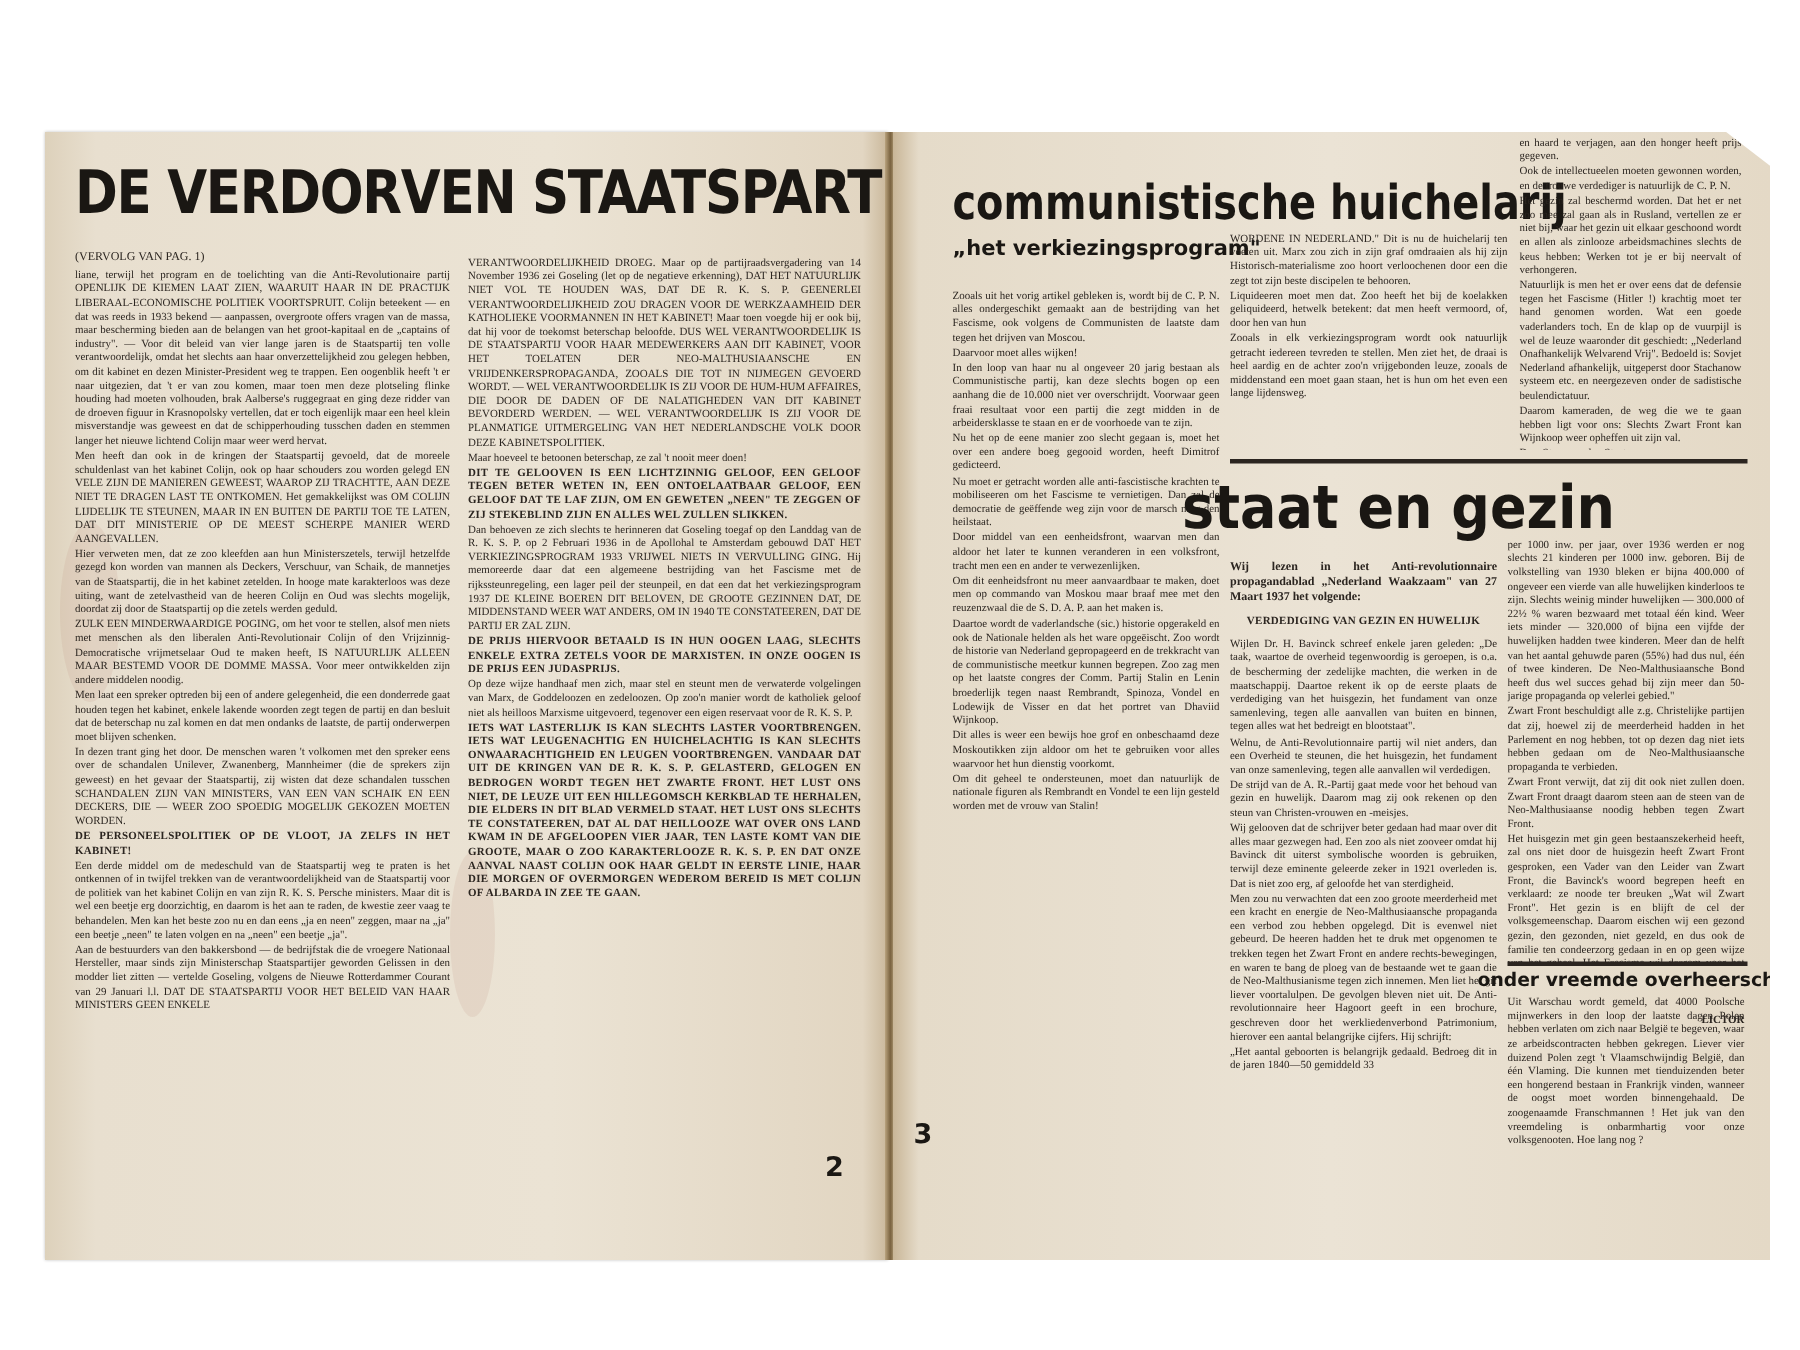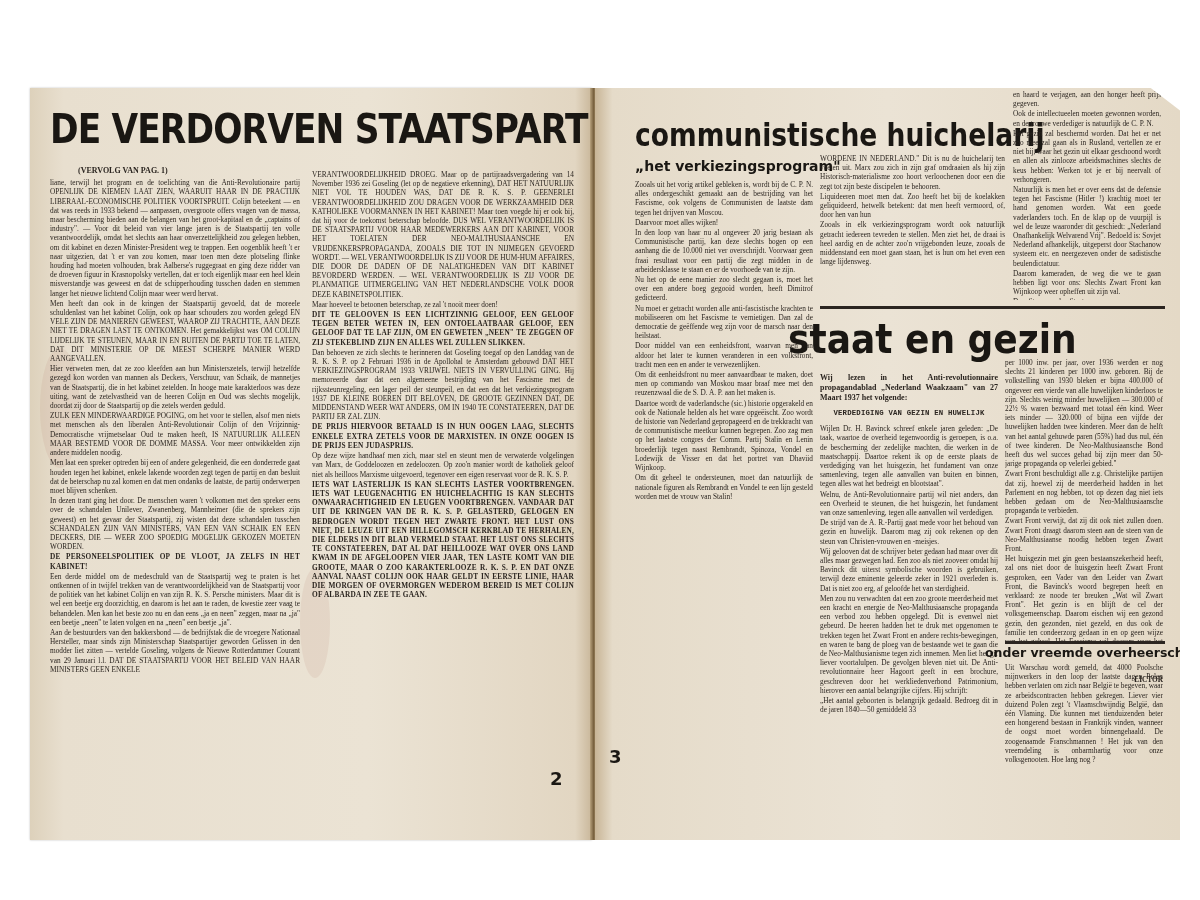--- a/index.html
+++ b/index.html
@@ -6,21 +6,21 @@
   body{width:1200px;height:900px;position:relative;overflow:hidden;font-family:"Liberation Serif",serif;}
   .spread{position:absolute;left:30px;top:88px;width:1150px;height:752px;}
   .page{position:absolute;top:0;height:100%;background:#e6dccb;box-shadow:0 0 2px rgba(0,0,0,.25);overflow:hidden;}
   .page.left{left:0;width:562px;background:linear-gradient(90deg,#ddd1bb 0%,#e8dfcf 6%,#ebe3d4 60%,#e2d6c2 97%,#c9b79a 100%);}
   .page.right{left:565px;width:585px;background:linear-gradient(90deg,#c8b596 0%,#e5dbc9 3%,#ebe3d5 50%,#e4d9c6 100%);clip-path:polygon(0 0,95% 0,100% 3%,100% 100%,0 100%);}
   .seam{position:absolute;left:560px;top:0;width:7px;height:100%;background:linear-gradient(90deg,#b9a37e,#7a6340,#b29b74);}
   .headline-main{position:absolute;left:20px;top:18px;font-family:"DejaVu Sans",sans-serif;font-weight:bold;font-size:40px;letter-spacing:-1px;color:#1a1713;transform:scaleX(0.86);transform-origin:left;white-space:nowrap;}
   .col{position:absolute;font-size:7.3px;line-height:9.2px;color:#2b2520;text-align:justify;overflow:hidden;}
   .col p{margin:0 0 1px 0;}
   .caps{text-transform:uppercase;font-weight:bold;letter-spacing:.2px;}
-  .kicker{font-weight:bold;font-size:8px;margin-bottom:3px;margin-left:28px;}
+  .kicker{font-weight:normal;font-size:8px;margin-bottom:3px;}
   .pagenum{position:absolute;font-family:"DejaVu Sans",sans-serif;font-weight:bold;font-size:18px;color:#1a1713;}
   .h-comm{position:absolute;left:40px;top:28px;font-family:"DejaVu Sans",sans-serif;font-weight:bold;font-size:32px;color:#1a1713;transform:scaleX(.83);transform-origin:left;white-space:nowrap;}
   .h-sub{position:absolute;left:40px;top:70px;font-family:"DejaVu Sans",sans-serif;font-weight:bold;font-size:14px;color:#1a1713;white-space:nowrap;}
   .h-staat{position:absolute;left:193px;top:228px;font-family:"DejaVu Sans",sans-serif;font-weight:bold;font-size:40px;color:#1a1713;transform:scaleX(.9);transform-origin:left;white-space:nowrap;}
   .h-vreemde{position:absolute;left:390px;top:557px;font-family:"DejaVu Sans",sans-serif;font-weight:bold;font-size:12.5px;color:#1a1713;white-space:nowrap;}
   .rule{position:absolute;height:3px;background:#2b2520;}
   .sign{text-align:right;font-weight:bold;}
   .center{text-align:center;}
   .stain{position:absolute;border-radius:50%;background:rgba(180,120,110,.12);}
 </style>
@@ -59,29 +59,30 @@
 
     <div class="pagenum" style="left:520px;top:680px;">2</div>
   </div>
 
   <div class="seam"></div>
 
   <div class="page right">
     <div class="h-comm">communistische huichelarij</div>
     <div class="h-sub">„het verkiezingsprogram"</div>
 
-    <div class="col" style="left:40px;top:92px;width:178px;height:600px;">
+    <div class="col" style="left:40px;top:104px;width:178px;height:600px;">
       <p>Zooals uit het vorig artikel gebleken is, wordt bij de C. P. N. alles ondergeschikt gemaakt aan de bestrijding van het Fascisme, ook volgens de Communisten de laatste dam tegen het drijven van Moscou.</p>
       <p>Daarvoor moet alles wijken!</p>
       <p>In den loop van haar nu al ongeveer 20 jarig bestaan als Communistische partij, kan deze slechts bogen op een aanhang die de 10.000 niet ver overschrijdt. Voorwaar geen fraai resultaat voor een partij die zegt midden in de arbeidersklasse te staan en er de voorhoede van te zijn.</p>
       <p>Nu het op de eene manier zoo slecht gegaan is, moet het over een andere boeg gegooid worden, heeft Dimitrof gedicteerd.</p>
       <p>Nu moet er getracht worden alle anti-fascistische krachten te mobiliseeren om het Fascisme te vernietigen. Dan zal de democratie de geëffende weg zijn voor de marsch naar den heilstaat.</p>
       <p>Door middel van een eenheidsfront, waarvan men dan aldoor het later te kunnen veranderen in een volksfront, tracht men een en ander te verwezenlijken.</p>
       <p>Om dit eenheidsfront nu meer aanvaardbaar te maken, doet men op commando van Moskou maar braaf mee met den reuzenzwaal die de S. D. A. P. aan het maken is.</p>
       <p>Daartoe wordt de vaderlandsche (sic.) historie opgerakeld en ook de Nationale helden als het ware opgeëischt. Zoo wordt de historie van Nederland gepropageerd en de trekkracht van de communistische meetkur kunnen begrepen. Zoo zag men op het laatste congres der Comm. Partij Stalin en Lenin broederlijk tegen naast Rembrandt, Spinoza, Vondel en Lodewijk de Visser en dat het portret van Dhaviid Wijnkoop.</p>
+      <p>Dit alles is weer een bewijs hoe grof en onbeschaamd deze Moskoutikken zijn aldoor om het te gebruiken voor alles waarvoor het hun dienstig voorkomt.</p>
       <p>Om dit geheel te ondersteunen, moet dan natuurlijk de nationale figuren als Rembrandt en Vondel te een lijn gesteld worden met de vrouw van Stalin!</p>
     </div>
 
     <div class="col" style="left:225px;top:66px;width:185px;height:150px;">
       <p>WORDENE IN NEDERLAND." Dit is nu de huichelarij ten voeten uit. Marx zou zich in zijn graf omdraaien als hij zijn Historisch-materialisme zoo hoort verloochenen door een die zegt tot zijn beste discipelen te behooren.</p>
       <p>Liquideeren moet men dat. Zoo heeft het bij de koelakken geliquideerd, hetwelk betekent: dat men heeft vermoord, of, door hen van hun</p>
       <p>Zooals in elk verkiezingsprogram wordt ook natuurlijk getracht iedereen tevreden te stellen. Men ziet het, de draai is heel aardig en de achter zoo'n vrijgebonden leuze, zooals de middenstand een moet gaan staan, het is hun om het even een lange lijdensweg.</p>
     </div>
 
     <div class="col" style="left:418px;top:2px;width:148px;height:210px;">
@@ -93,21 +94,21 @@
       <p>Dus, Storm op den Staat.</p>
 
     </div>
 
     <div class="rule" style="left:225px;top:218px;width:345px;"></div>
 
     <div class="h-staat">staat en gezin</div>
 
     <div class="col" style="left:225px;top:285px;width:178px;height:440px;">
       <p style="font-size:8px;line-height:10px;font-weight:bold;">Wij lezen in het Anti-revolutionnaire propagandablad „Nederland Waakzaam" van 27 Maart 1937 het volgende:</p>
-      <p class="center caps" style="margin:6px 0;font-family:Liberation Mono, monospace;">VERDEDIGING VAN GEZIN EN HUWELIJK</p>
+      <p class="center caps" style="margin:6px 0;">VERDEDIGING VAN GEZIN EN HUWELIJK</p>
       <p>Wijlen Dr. H. Bavinck schreef enkele jaren geleden: „De taak, waartoe de overheid tegenwoordig is geroepen, is o.a. de bescherming der zedelijke machten, die werken in de maatschappij. Daartoe rekent ik op de eerste plaats de verdediging van het huisgezin, het fundament van onze samenleving, tegen alle aanvallen van buiten en binnen, tegen alles wat het bedreigt en blootstaat".</p>
       <p>Welnu, de Anti-Revolutionnaire partij wil niet anders, dan een Overheid te steunen, die het huisgezin, het fundament van onze samenleving, tegen alle aanvallen wil verdedigen.</p>
       <p>De strijd van de A. R.-Partij gaat mede voor het behoud van gezin en huwelijk. Daarom mag zij ook rekenen op den steun van Christen-vrouwen en -meisjes.</p>
       <p>Wij gelooven dat de schrijver beter gedaan had maar over dit alles maar gezwegen had. Een zoo als niet zooveer omdat hij Bavinck dit uiterst symbolische woorden is gebruiken, terwijl deze eminente geleerde zeker in 1921 overleden is. Dat is niet zoo erg, af geloofde het van sterdigheid.</p>
       <p>Men zou nu verwachten dat een zoo groote meerderheid met een kracht en energie de Neo-Malthusiaansche propaganda een verbod zou hebben opgelegd. Dit is evenwel niet gebeurd. De heeren hadden het te druk met opgenomen te trekken tegen het Zwart Front en andere rechts-bewegingen, en waren te bang de ploeg van de bestaande wet te gaan die de Neo-Malthusianisme tegen zich innemen. Men liet het gif liever voortalulpen. De gevolgen bleven niet uit. De Anti-revolutionnaire heer Hagoort geeft in een brochure, geschreven door het werkliedenverbond Patrimonium, hierover een aantal belangrijke cijfers. Hij schrijft:</p>
       <p>„Het aantal geboorten is belangrijk gedaald. Bedroeg dit in de jaren 1840—50 gemiddeld 33</p>
     </div>
 
     <div class="col" style="left:410px;top:270px;width:158px;height:285px;">
       <p>per 1000 inw. per jaar, over 1936 werden er nog slechts 21 kinderen per 1000 inw. geboren. Bij de volkstelling van 1930 bleken er bijna 400.000 of ongeveer een vierde van alle huwelijken kinderloos te zijn. Slechts weinig minder huwelijken — 300.000 of 22½ % waren bezwaard met totaal één kind. Weer iets minder — 320.000 of bijna een vijfde der huwelijken hadden twee kinderen. Meer dan de helft van het aantal gehuwde paren (55%) had dus nul, één of twee kinderen. De Neo-Malthusiaansche Bond heeft dus wel succes gehad bij zijn meer dan 50-jarige propaganda op velerlei gebied."</p>

